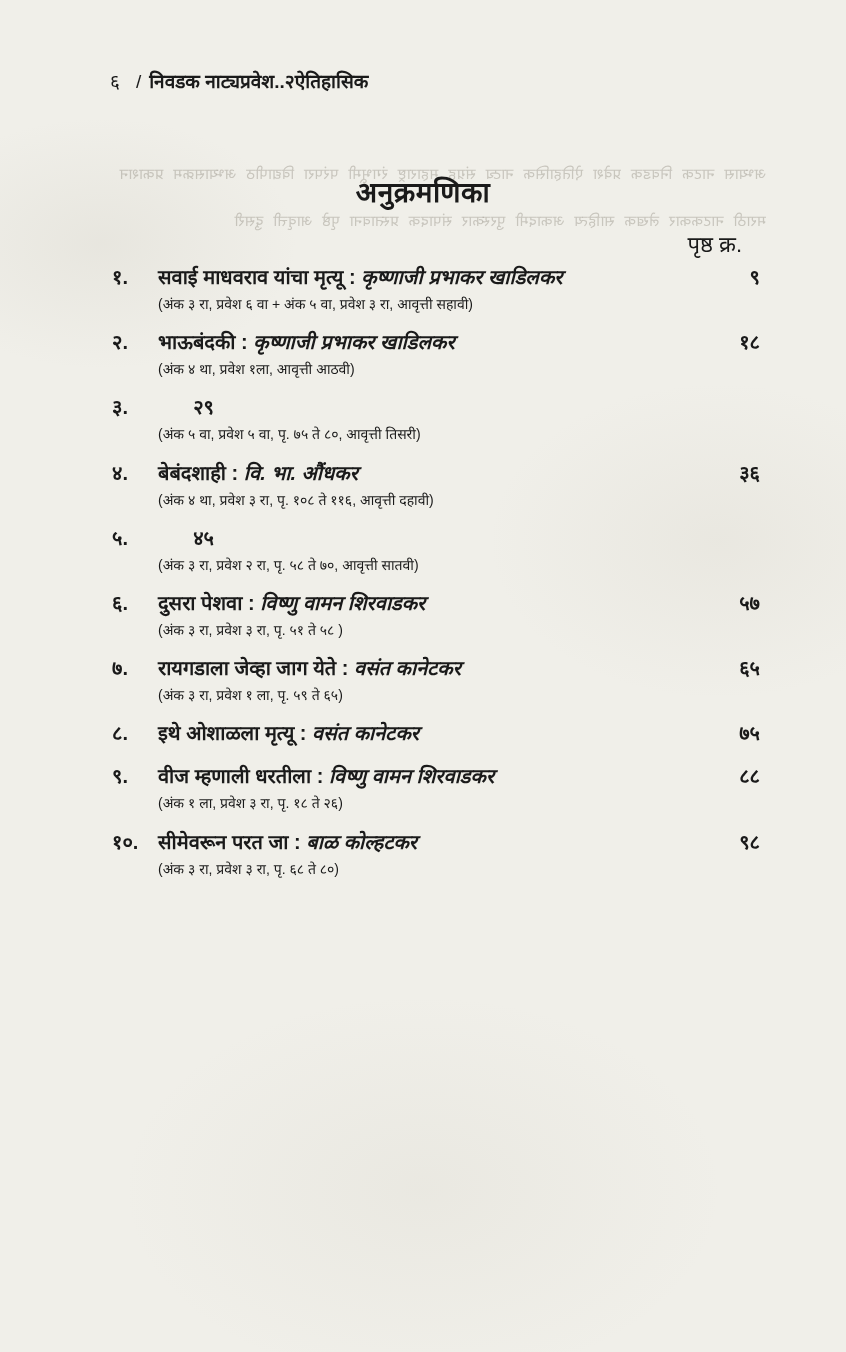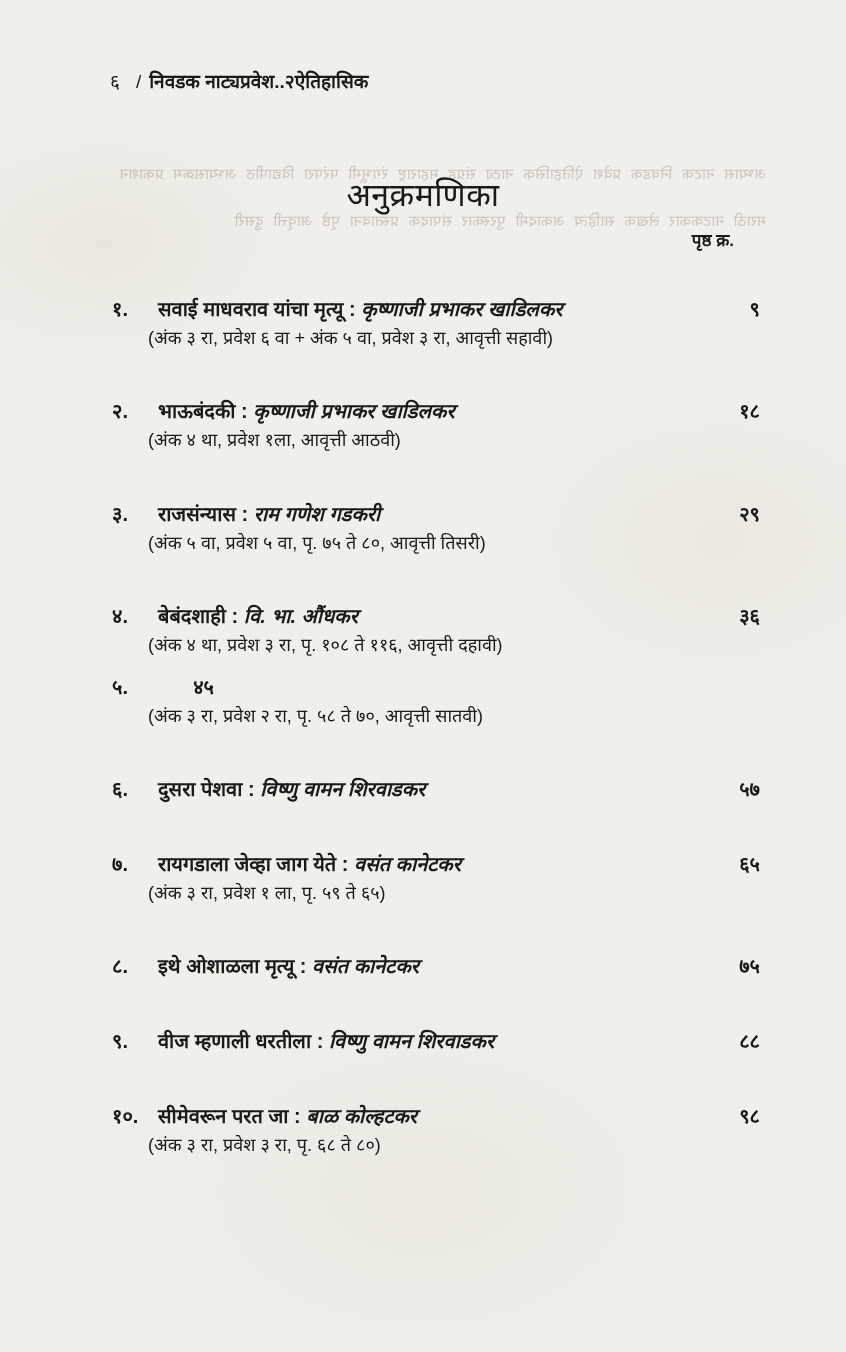--- a/index.html
+++ b/index.html
@@ -71,30 +71,30 @@
   }
   .header .section-name {
     font-weight: bold;
   }
   .doc-title {
     position: absolute;
     top: 172px;
     left: 0;
     right: 0;
     text-align: center;
-    font-size: 32px;
+    font-size: 28px;
+    font-weight: bold;
+    letter-spacing: 0.5px;
+  }
+  .page-col-head {
+    position: absolute;
+    top: 228px;
+    right: 104px;
+    font-size: 22px;
     font-weight: normal;
-    letter-spacing: 0.5px;
-  }
-  .page-col-head {
-    position: absolute;
-    top: 228px;
-    right: 112px;
-    font-size: 17px;
-    font-weight: bold;
   }
   .toc {
     position: absolute;
     top: 264px;
     left: 112px;
     right: 86px;
   }
   .entry {
     margin-bottom: 16px;
     position: relative;
@@ -107,42 +107,41 @@
     line-height: 1.35;
   }
   .entry-num {
     width: 46px;
     flex: 0 0 46px;
     font-weight: bold;
   }
   .entry-body {
     flex: 1 1 auto;
     padding-right: 10px;
-    margin-top: 32px;
   }
   .entry-title {
     font-weight: bold;
   }
   .entry-colon {
     font-weight: bold;
   }
   .entry-author {
     font-style: italic;
     font-weight: bold;
   }
   .entry-page {
     flex: 0 0 56px;
     text-align: right;
     font-weight: bold;
     font-size: 20px;
   }
   .entry-sub {
-    margin-left: 36px;
+    margin-left: 46px;
     margin-top: 4px;
-    font-size: 18px;
+    font-size: 14px;
     line-height: 1.3;
   }
 </style>
 </head>
 <body>
 
 <div class="page">
   <div class="paper-noise"></div>
   <div class="bleed">अभ्यास नाटक निवडक प्रवेश ऐतिहासिक नाट्य संग्रह महाराष्ट्र रंगभूमी परंपरा विद्यापीठ अभ्यासक्रम प्रकाशन मराठी नाटककार लेखक साहित्य अकादमी पुरस्कार संपादक प्रस्तावना पृष्ठे आवृत्ती दुसरी</div>
 
@@ -183,25 +182,20 @@
             <span class="entry-author">कृष्णाजी प्रभाकर खाडिलकर</span>
           </span>
           <span class="entry-page">१८</span>
         </div>
         <div class="entry-sub">(अंक ४ था, प्रवेश १ला, आवृत्ती आठवी)</div>
       </div>
 
       <div class="entry">
         <div class="entry-main">
           <span class="entry-num">३.</span>
-          <span class="entry-body">
-            <span class="entry-title">राजसंन्यास</span>
-            <span class="entry-colon">:</span>
-            <span class="entry-author">राम गणेश गडकरी</span>
-          </span>
           <span class="entry-page">२९</span>
         </div>
         <div class="entry-sub">(अंक ५ वा, प्रवेश ५ वा, पृ. ७५ ते ८०, आवृत्ती तिसरी)</div>
       </div>
 
       <div class="entry">
         <div class="entry-main">
           <span class="entry-num">४.</span>
           <span class="entry-body">
             <span class="entry-title">बेबंदशाही</span>
@@ -224,20 +218,21 @@
       <div class="entry">
         <div class="entry-main">
           <span class="entry-num">६.</span>
           <span class="entry-body">
             <span class="entry-title">दुसरा पेशवा</span>
             <span class="entry-colon">:</span>
             <span class="entry-author">विष्णु वामन शिरवाडकर</span>
           </span>
           <span class="entry-page">५७</span>
         </div>
+        <div class="entry-sub">(अंक ३ रा, प्रवेश ३ रा, पृ. ५१ ते ५८ )</div>
       </div>
 
       <div class="entry">
         <div class="entry-main">
           <span class="entry-num">७.</span>
           <span class="entry-body">
             <span class="entry-title">रायगडाला जेव्हा जाग येते</span>
             <span class="entry-colon">:</span>
             <span class="entry-author">वसंत कानेटकर</span>
           </span>
@@ -261,20 +256,21 @@
       <div class="entry">
         <div class="entry-main">
           <span class="entry-num">९.</span>
           <span class="entry-body">
             <span class="entry-title">वीज म्हणाली धरतीला</span>
             <span class="entry-colon">:</span>
             <span class="entry-author">विष्णु वामन शिरवाडकर</span>
           </span>
           <span class="entry-page">८८</span>
         </div>
+        <div class="entry-sub">(अंक १ ला, प्रवेश ३ रा, पृ. १८ ते २६)</div>
       </div>
 
       <div class="entry">
         <div class="entry-main">
           <span class="entry-num">१०.</span>
           <span class="entry-body">
             <span class="entry-title">सीमेवरून परत जा</span>
             <span class="entry-colon">:</span>
             <span class="entry-author">बाळ कोल्हटकर</span>
           </span>

